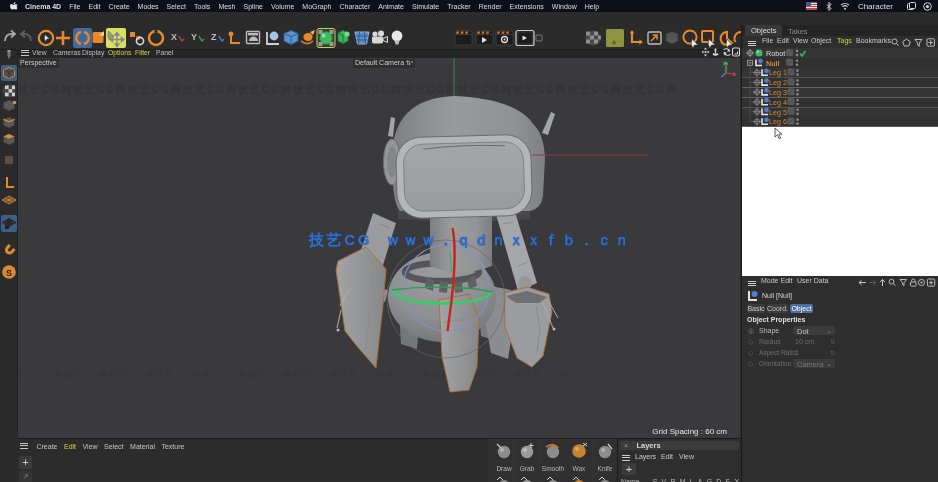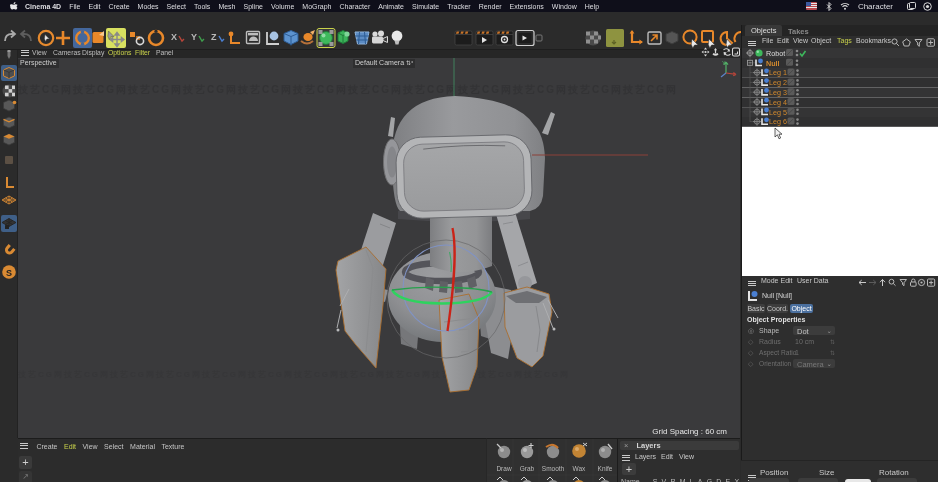--- a/index.html
+++ b/index.html
@@ -29,21 +29,21 @@
 #vpmenu span{position:absolute;top:-1px;}
 #viewport{left:18px;top:58px;width:722px;height:380px;background:#3a3a3c;overflow:hidden;}
 .vplabel{position:absolute;font-size:7px;color:#cfcfcf;background:#2e2e2f;padding:0 2px;line-height:8.5px;}
 .wmfaint{position:absolute;left:0;width:938px;font-size:10px;color:#333335;letter-spacing:2px;white-space:nowrap;font-weight:bold;}
 #wmblue{position:absolute;left:291px;top:173px;font-size:15px;font-weight:bold;color:#2e6fd2;letter-spacing:2.6px;white-space:nowrap;text-shadow:0 0 1px #1d4a96;}
 #gridsp{position:absolute;right:13px;top:369px;font-size:8px;color:#e7e7e7;}
 
 #rpanel{left:741px;top:25px;width:197px;height:457px;background:#2e2e2e;border-left:1px solid #1a1a1a;}
 .tabrow{position:absolute;left:0;width:197px;height:11px;background:#242424;font-size:7.5px;color:#8a8a8a;}
 .tab-active{position:absolute;top:0;height:11px;background:#383838;color:#dedede;padding:1px 6px 0;border-radius:2px 2px 0 0;}
-.tab-dim{position:absolute;top:1px;padding:1px 6px 0;font-weight:bold;}
+.tab-dim{position:absolute;top:1px;padding:1px 6px 0;}
 .pmenu{position:absolute;left:0;width:197px;height:12px;font-size:7px;color:#c9c9c9;background:#2e2e2e;}
 .pmenu span{position:absolute;top:1px;}
 .burger{display:inline-block;width:8px;}
 .burger b{display:block;height:1px;background:#c9c9c9;margin:1.2px 0;}
 
 .arow{position:absolute;font-size:7px;color:#bdbdbd;}
 .abtn{position:absolute;height:9px;font-size:7px;color:#c7c7c7;background:#3d3d3d;border-radius:2px;text-align:center;padding-top:1px;}
 .drop{position:absolute;height:9px;background:#3c3c3c;border-radius:2px;color:#c3c3c3;font-size:7.5px;padding:1px 4px 0;}
 .drop i{position:absolute;right:3px;top:1px;font-style:normal;font-size:6.5px;color:#999;}
 
@@ -446,20 +446,21 @@
 
     <g transform="rotate(-1.6 464 176)">
       <rect x="396.5" y="136" width="135" height="81" rx="25" fill="#b4b5b7" stroke="#64656a" stroke-width=".9"></rect>
       <rect x="404" y="143" width="120" height="67" rx="19" fill="url(#visin)" stroke="#76767a" stroke-width=".8"></rect>
       <path d="M424 148 q40 -4 82 -1" fill="none" stroke="#55555a" stroke-width=".8" opacity=".9"></path>
     </g>
 
     <path d="M532 155 H 648" stroke="#8c4039" stroke-width="1.2"></path>
     <path d="M454 58 V 96" stroke="#41805d" stroke-width="1"></path>
   </svg>
+  <div id="wmblue">技艺CG&nbsp;&nbsp;ｗｗｗ．ｑｄｎｘｘｆｂ．ｃｎ</div>
   <div id="gridsp">Grid Spacing : 60 cm</div>
   <svg style="position:absolute;right:1px;top:1px" width="22" height="20" viewBox="0 0 22 20">
     <path d="M9 14 L9 3 M9 3 l-2 2.6 M9 3 l2 2.6" stroke="#53b168" stroke-width="1.2" fill="none"></path>
     <text x="5" y="6" font-family="Liberation Sans,sans-serif" font-size="5.5" fill="#53b168">Y</text>
     <path d="M9 14 l-5 4" stroke="#5c83c9" stroke-width="1.2"></path>
     <path d="M9 14 l10 1.4 M19 15.4 l-2.6 -1.8 M19 15.4 l-2.8 1.4" stroke="#b8453a" stroke-width="1.2" fill="none"></path>
   </svg>
 </div>
 <svg class="abs" style="left:701px;top:47px" width="39" height="10" viewBox="0 0 39 10">
   <g fill="#d8d8d8">
@@ -667,36 +668,20 @@
     <span class="arow" style="left:88px;top:49.5px;color:#5e5e5e;font-size:6px">⇅</span>
     <span class="arow" style="left:6px;top:60.5px;color:#5e5e5e;font-size:7px">◇</span>
     <span class="arow" style="left:17px;top:60.5px;color:#6e6e6e;font-size:6.6px">Aspect Ratio</span>
     <span class="arow" style="left:53px;top:60.5px;color:#6e6e6e">1</span>
     <span class="arow" style="left:88px;top:60.5px;color:#5e5e5e;font-size:6px">⇅</span>
     <span class="arow" style="left:6px;top:71.5px;color:#5e5e5e;font-size:7px">◇</span>
     <span class="arow" style="left:17px;top:71.5px;color:#6e6e6e;font-size:6.6px">Orientation</span>
     <div class="drop" style="left:51px;top:71px;width:42px;color:#787878;">Camera<i>⌄</i></div>
   </div>
 </div>
-<div class="abs" id="coordbar">
-  <span style="left:7px;top:6px">
-        <span class="burger">
-          <b></b>
-          <b></b>
-          <b></b>
-        </span>
-      </span>
-  <span style="left:19px">Position</span>
-  <span style="left:78px">Size</span>
-  <span style="left:138px">Rotation</span>
-  <div style="position:absolute;left:57px;top:17px;width:40px;height:5px;background:#3c3c3c;border-radius:3px 3px 0 0;"></div>
-  <div style="position:absolute;left:104px;top:18px;width:26px;height:4px;background:#e8e8e8;border-radius:3px 3px 0 0;"></div>
-  <div style="position:absolute;left:136px;top:17px;width:40px;height:5px;background:#3c3c3c;border-radius:3px 3px 0 0;"></div>
-  <div style="position:absolute;left:8px;top:17px;width:40px;height:5px;background:#3c3c3c;border-radius:3px 3px 0 0;"></div>
-</div>
 
 <div class="abs" id="bleft"></div>
 <div class="abs" id="bpanel">
   <div class="menu">
     <span style="display:inline-block;vertical-align:-1px" class="burger"><b></b><b></b><b></b></span>
     <span>Create</span><span style="color:#c9d24b">Edit</span><span>View</span><span>Select</span><span>Material</span><span>Texture</span>
   </div>
   <div class="plusbtn">+</div>
   <div class="arrbtn">↗</div>
 </div>

